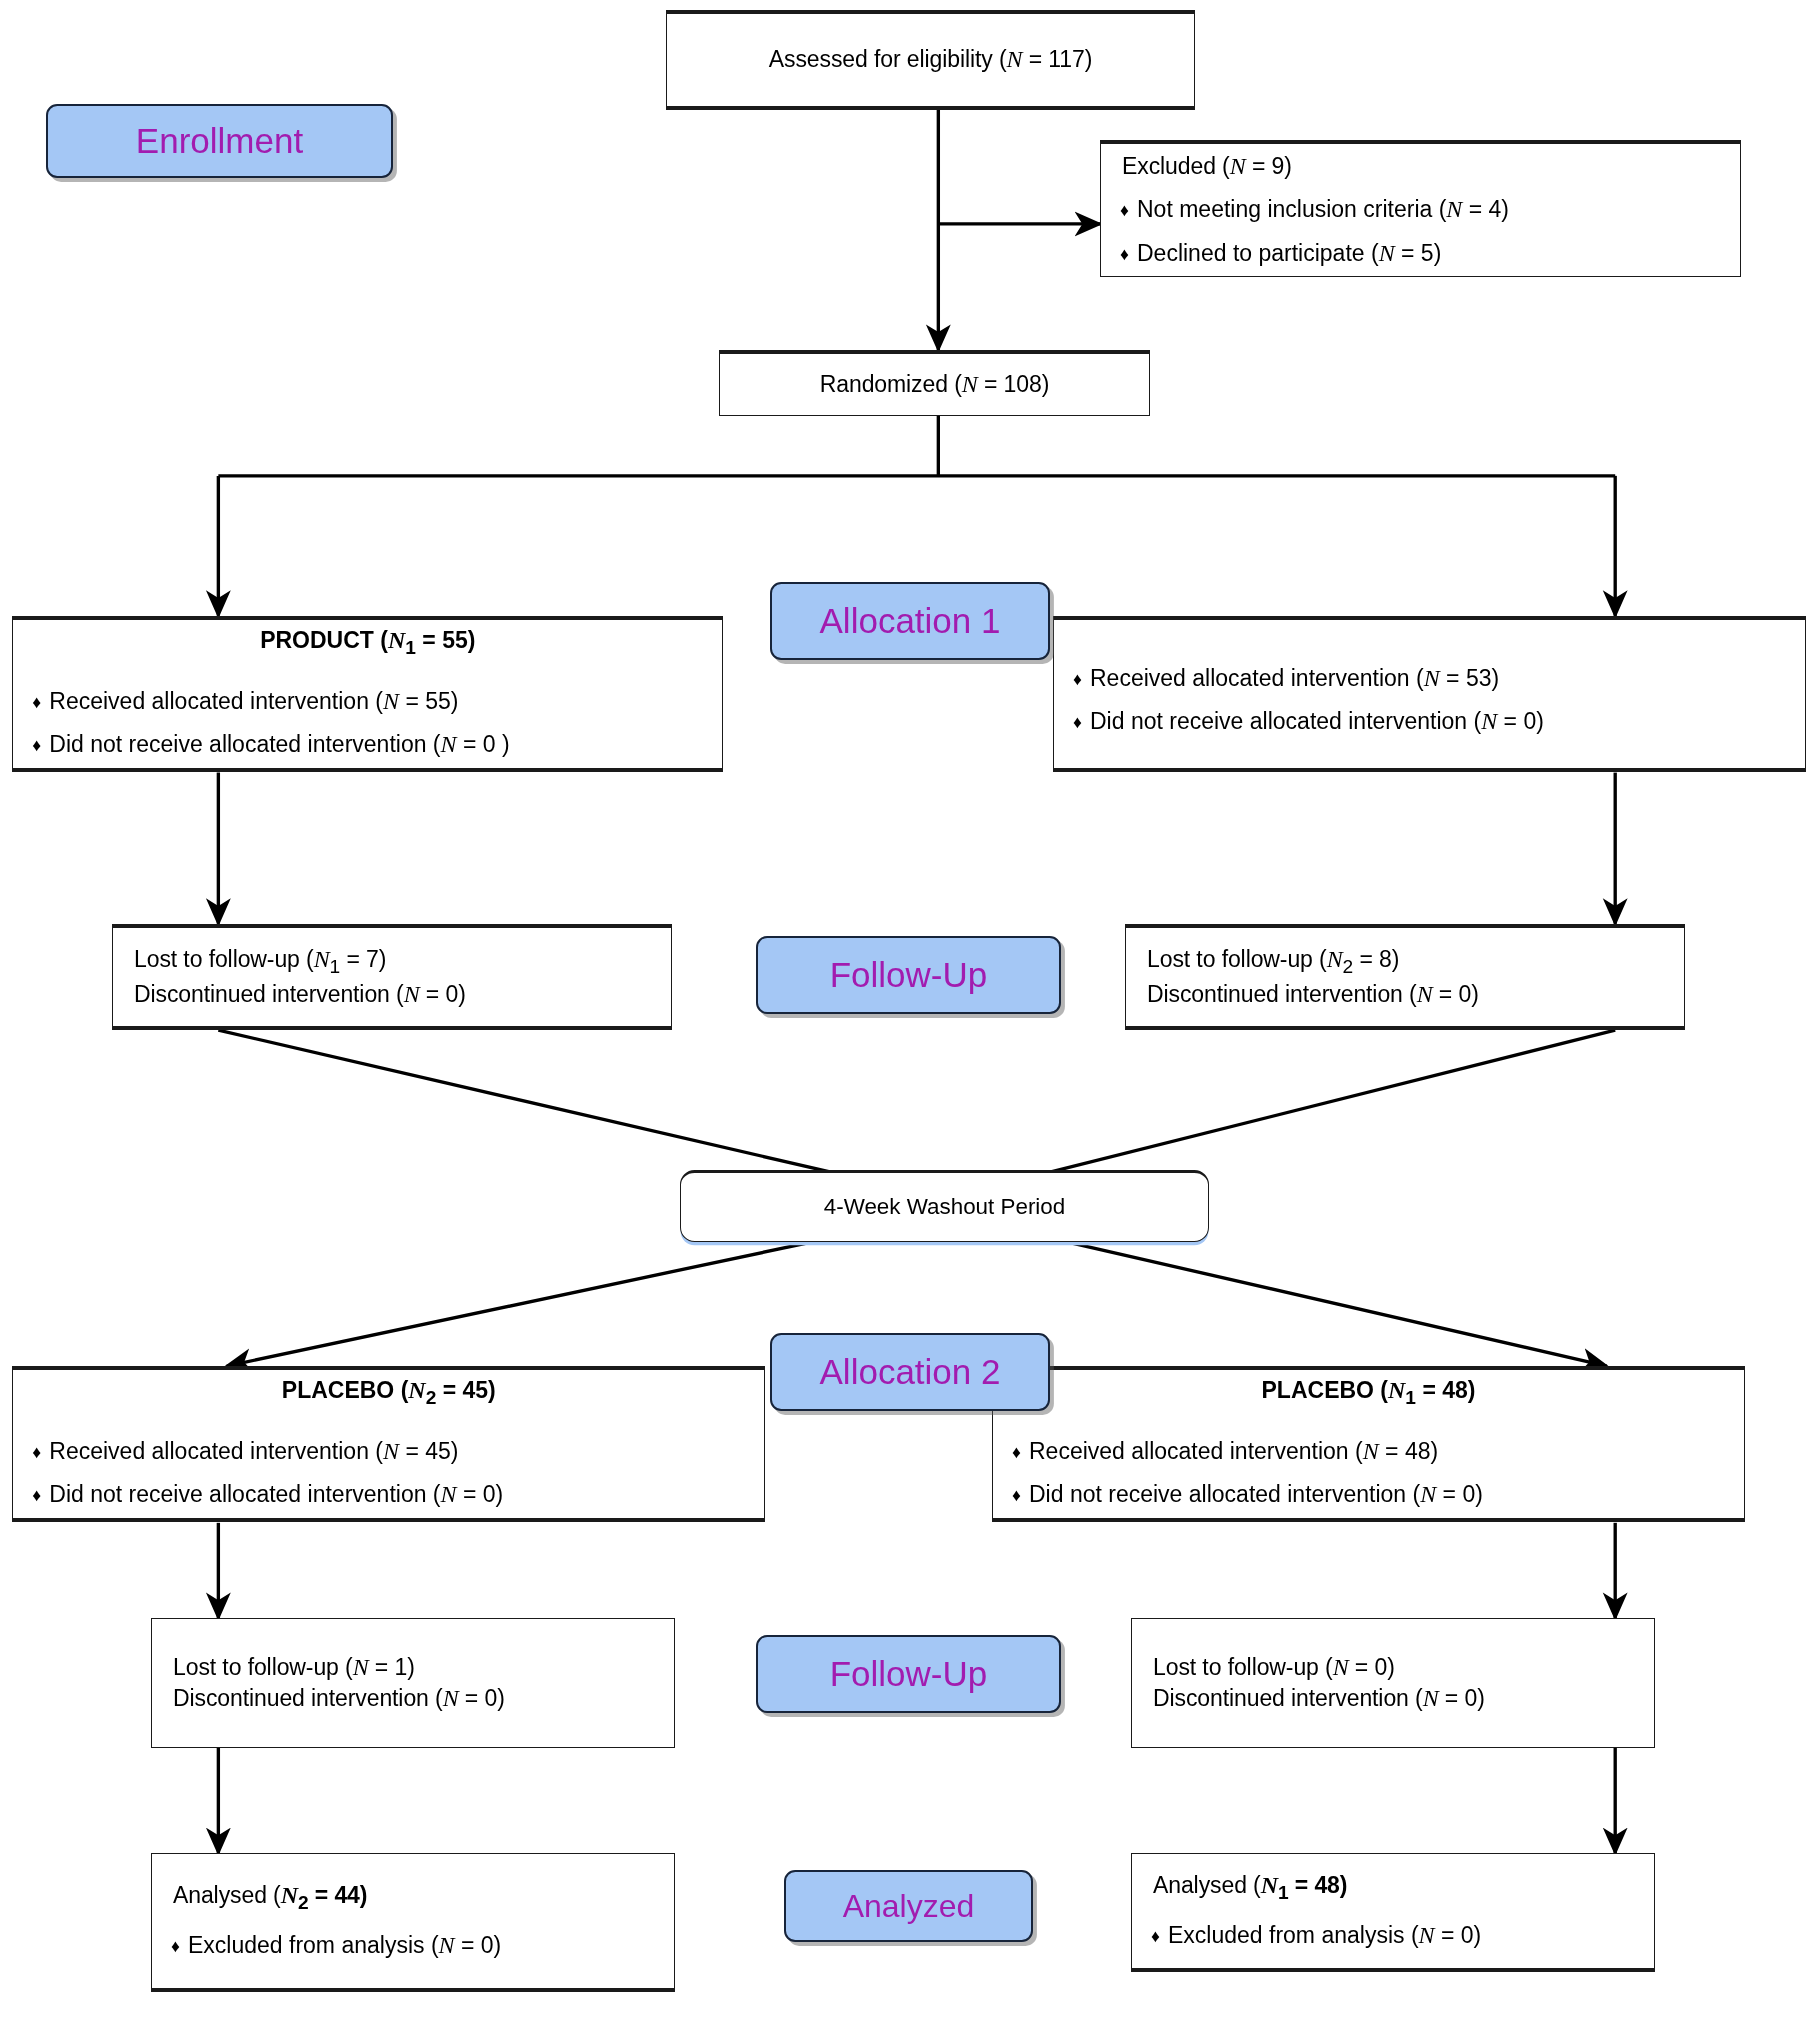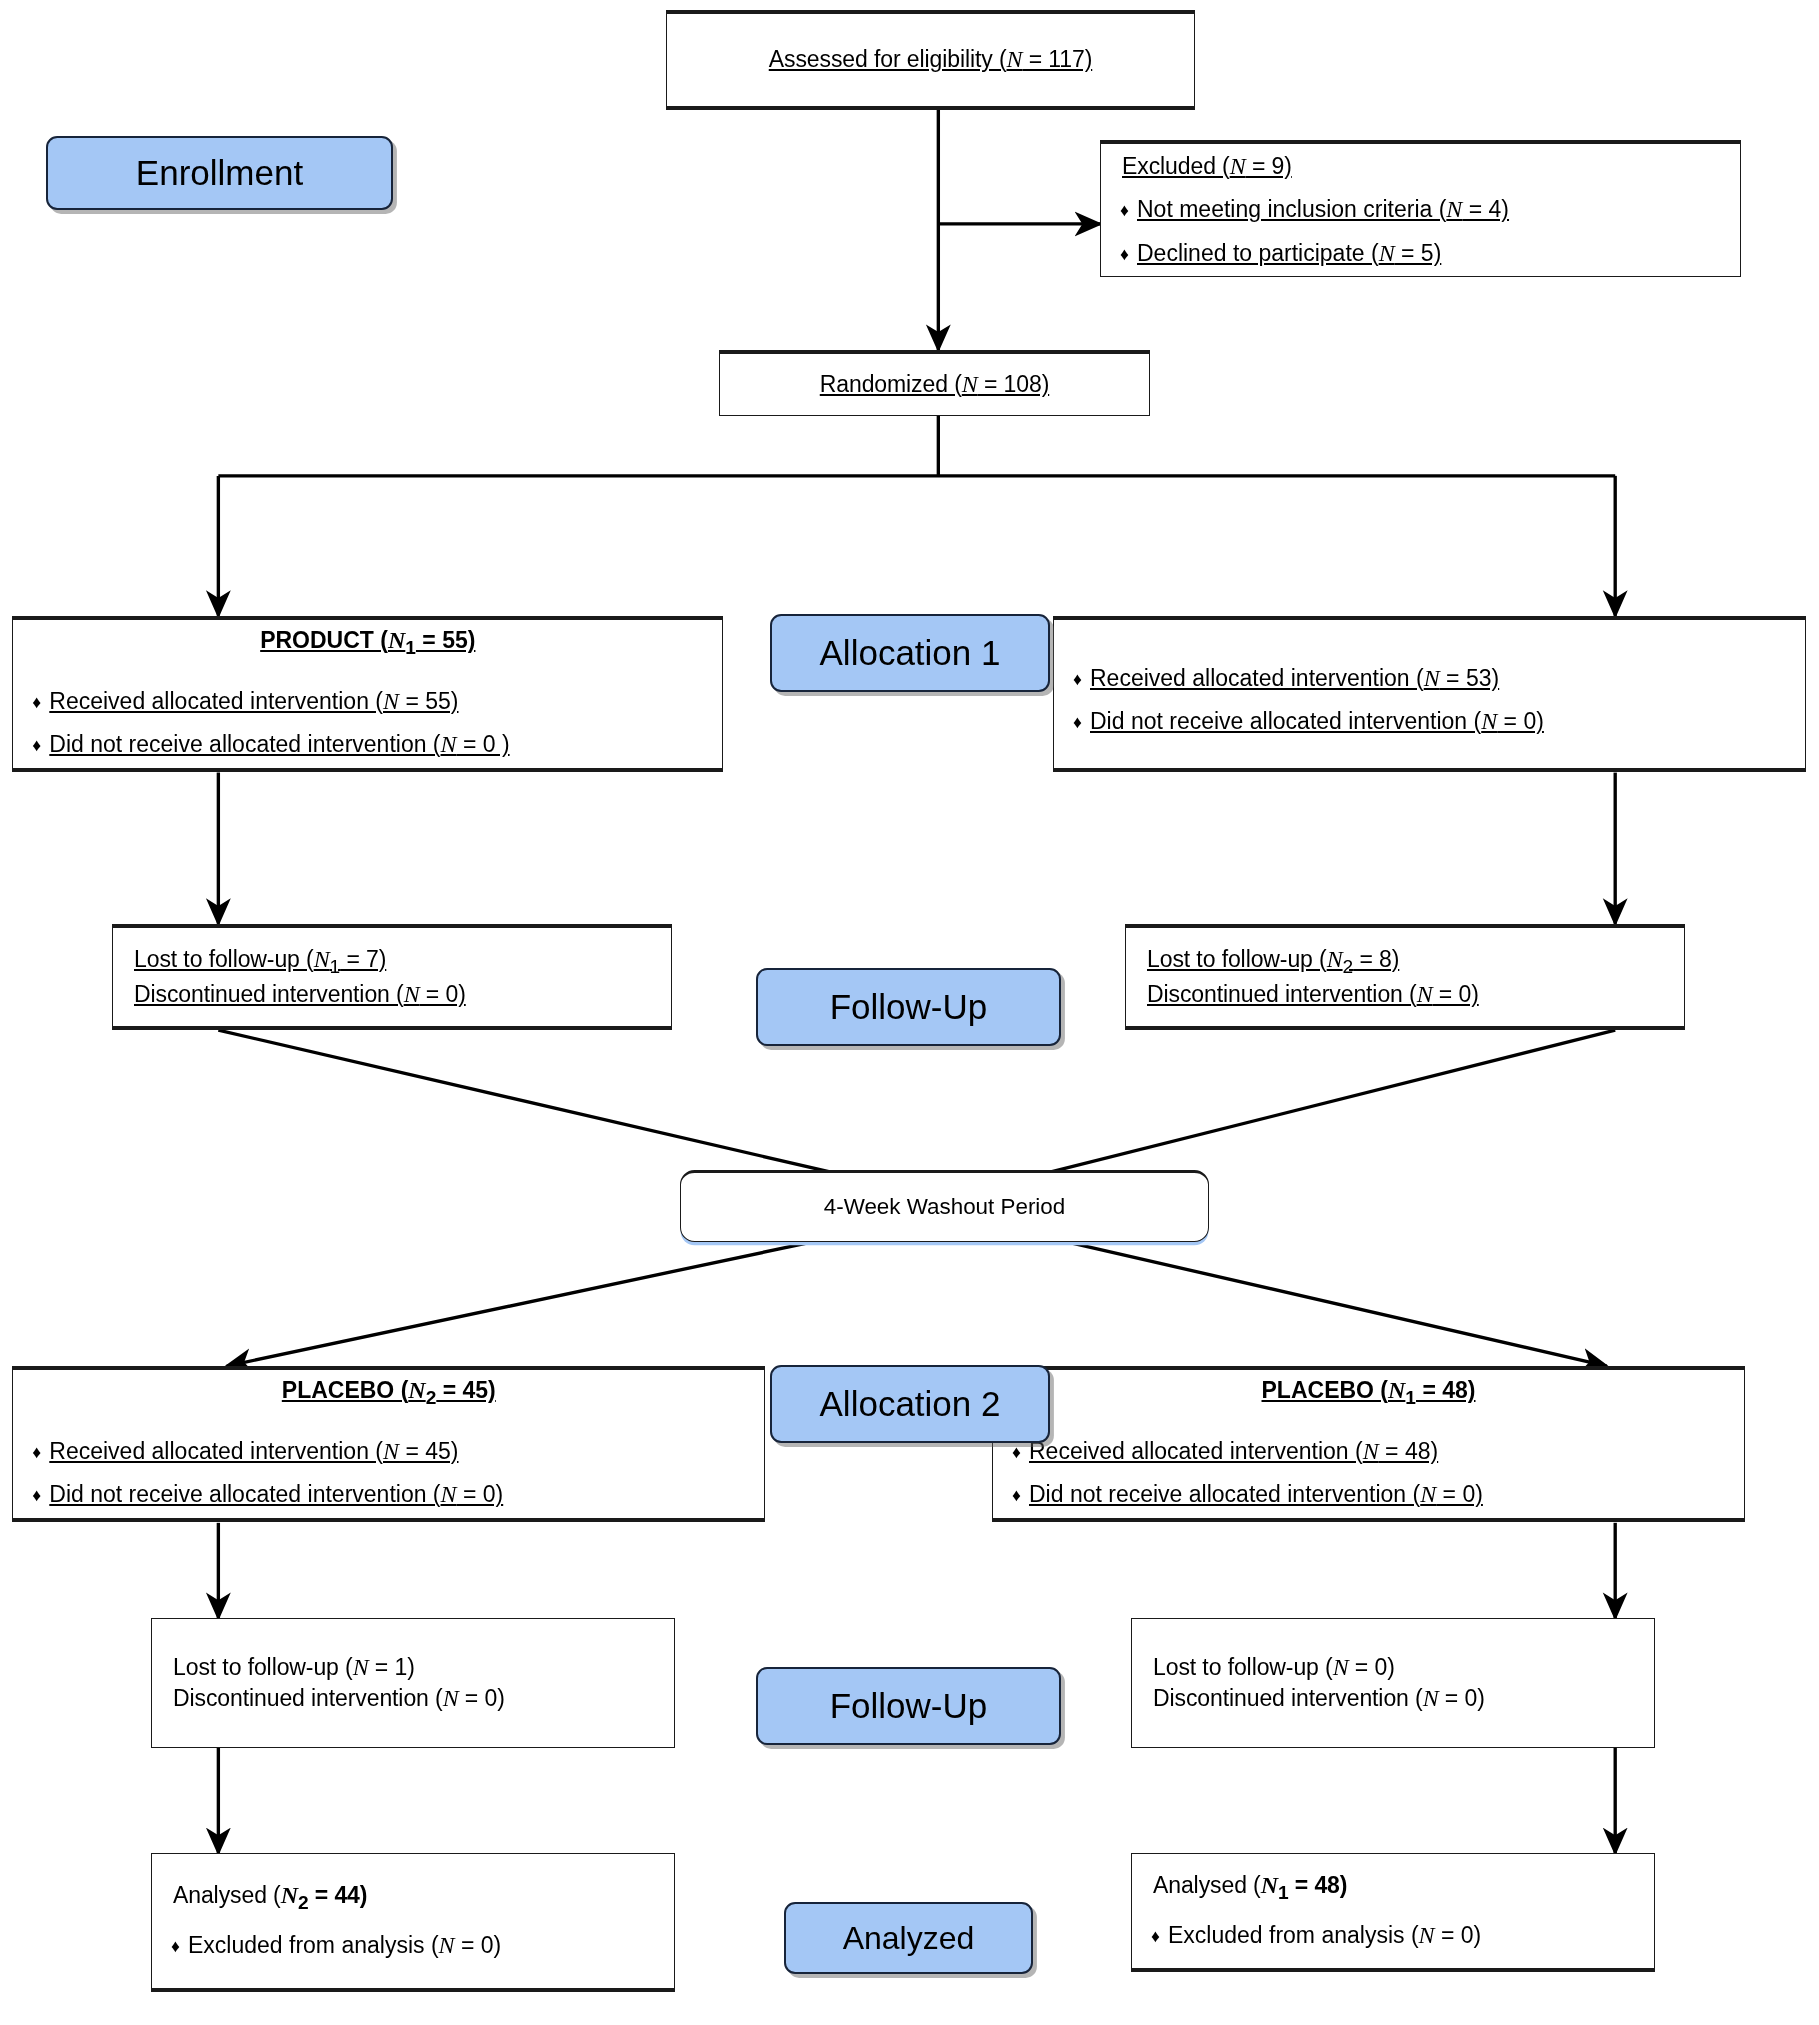--- a/index.html
+++ b/index.html
@@ -24,21 +24,20 @@
     box-sizing: border-box;
     background: #ffffff;
     border: 1.7px solid #1a1a1a;
     display: flex;
     flex-direction: column;
     justify-content: center;
     z-index: 5;
   }
   .box.shadow-top {
     border-top-width: 4.5px;
-    text-decoration: underline;
   }
   .box.shadow-bottom {
     border-bottom-width: 4.5px;
   }
   .box-line {
     font-size: 23px;
     line-height: 1.30;
     white-space: nowrap;
     letter-spacing: -0.1px;
   }
@@ -77,24 +76,23 @@
   .badge {
     position: absolute;
     box-sizing: border-box;
     background: #a4c7f5;
     border: 2.2px solid #17243a;
     border-radius: 11.2px;
     display: flex;
     align-items: center;
     justify-content: center;
     font-size: 35px;
-    color: #000000;
+    color: #a21caf;
     box-shadow: 3.9px 3.9px 0 rgba(90,90,90,0.45);
     z-index: 20;
-    margin-top: 32px;
   }
   .badge.small { font-size: 32px; }
   
   .washout {
     position: absolute;
     box-sizing: border-box;
     background: #ffffff;
     border: 1.7px solid #1a1a1a;
     border-top-width: 3.9px;
     border-radius: 14.6px;

